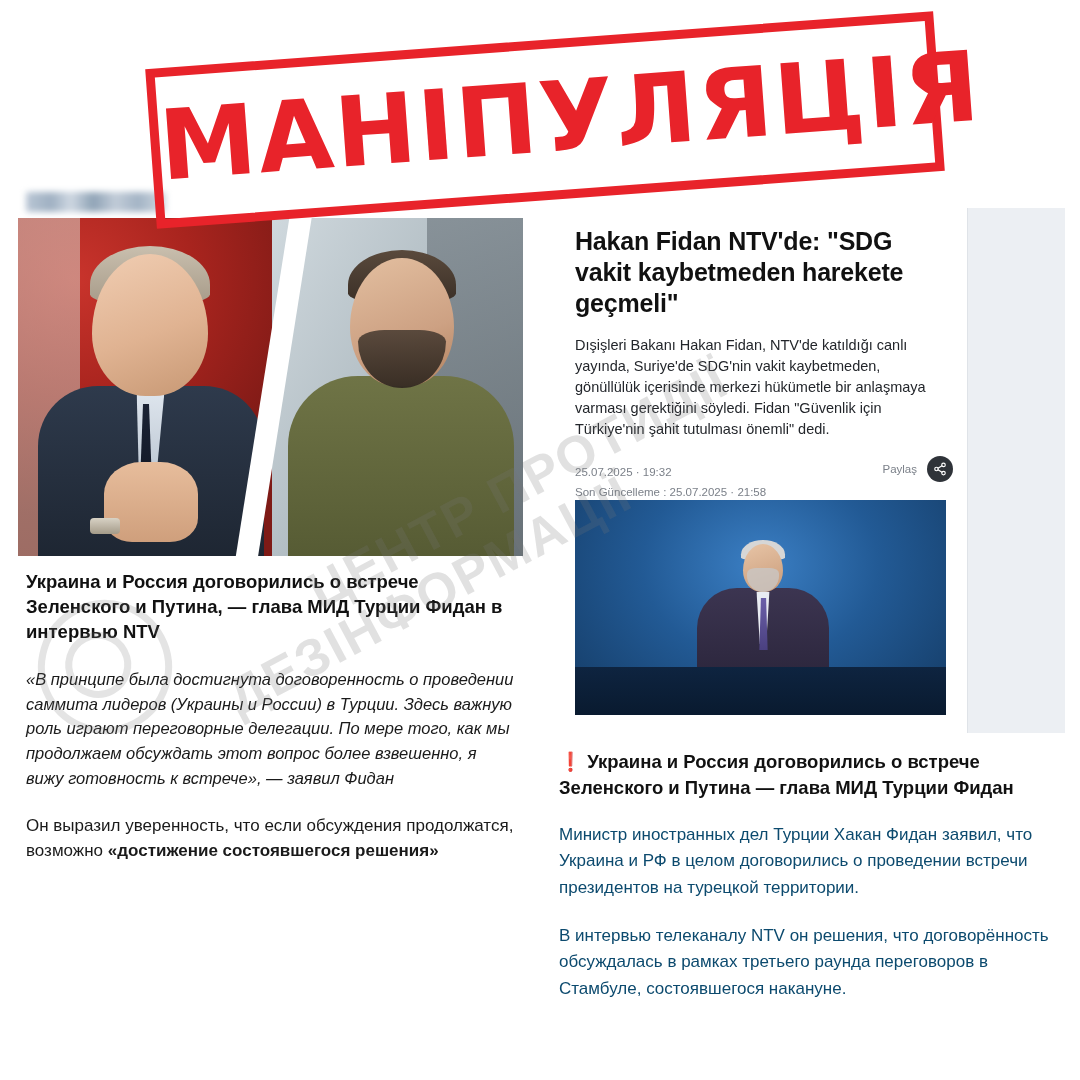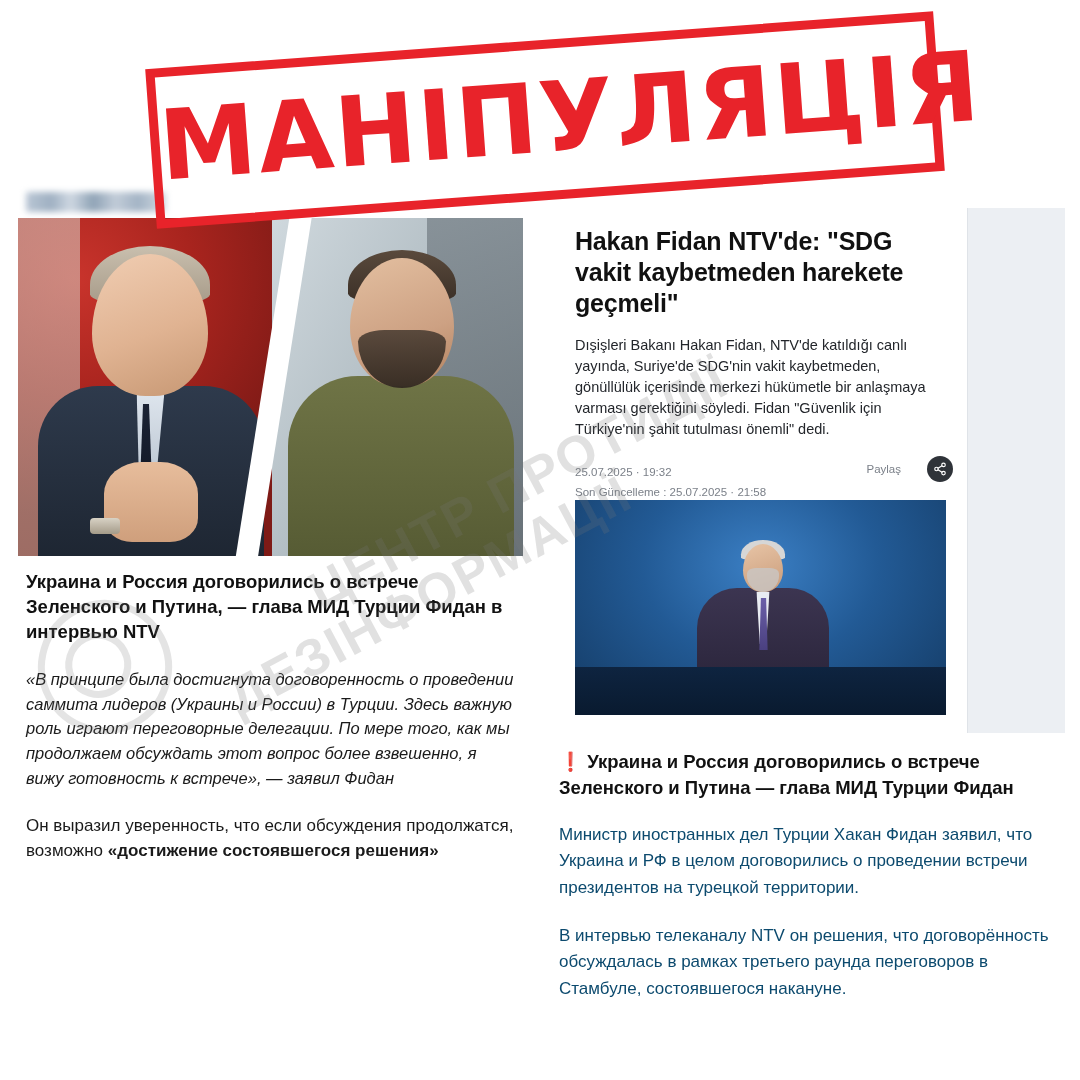--- a/index.html
+++ b/index.html
@@ -303,21 +303,21 @@
     font-size: 11.5px;
     color: #7b8089;
     line-height: 1.75;
   }
   .ntv-share-wrap {
     position: absolute;
     right: 112px;
     top: 248px;
     display: flex;
     align-items: center;
-    gap: 26px;
+    gap: 10px;
   }
   .ntv-share-label {
     font-size: 11.5px;
     color: #7b8089;
   }
   .ntv-share-btn {
     width: 26px; height: 26px;
     border-radius: 50%;
     background: #2f3339;
     display: flex;

